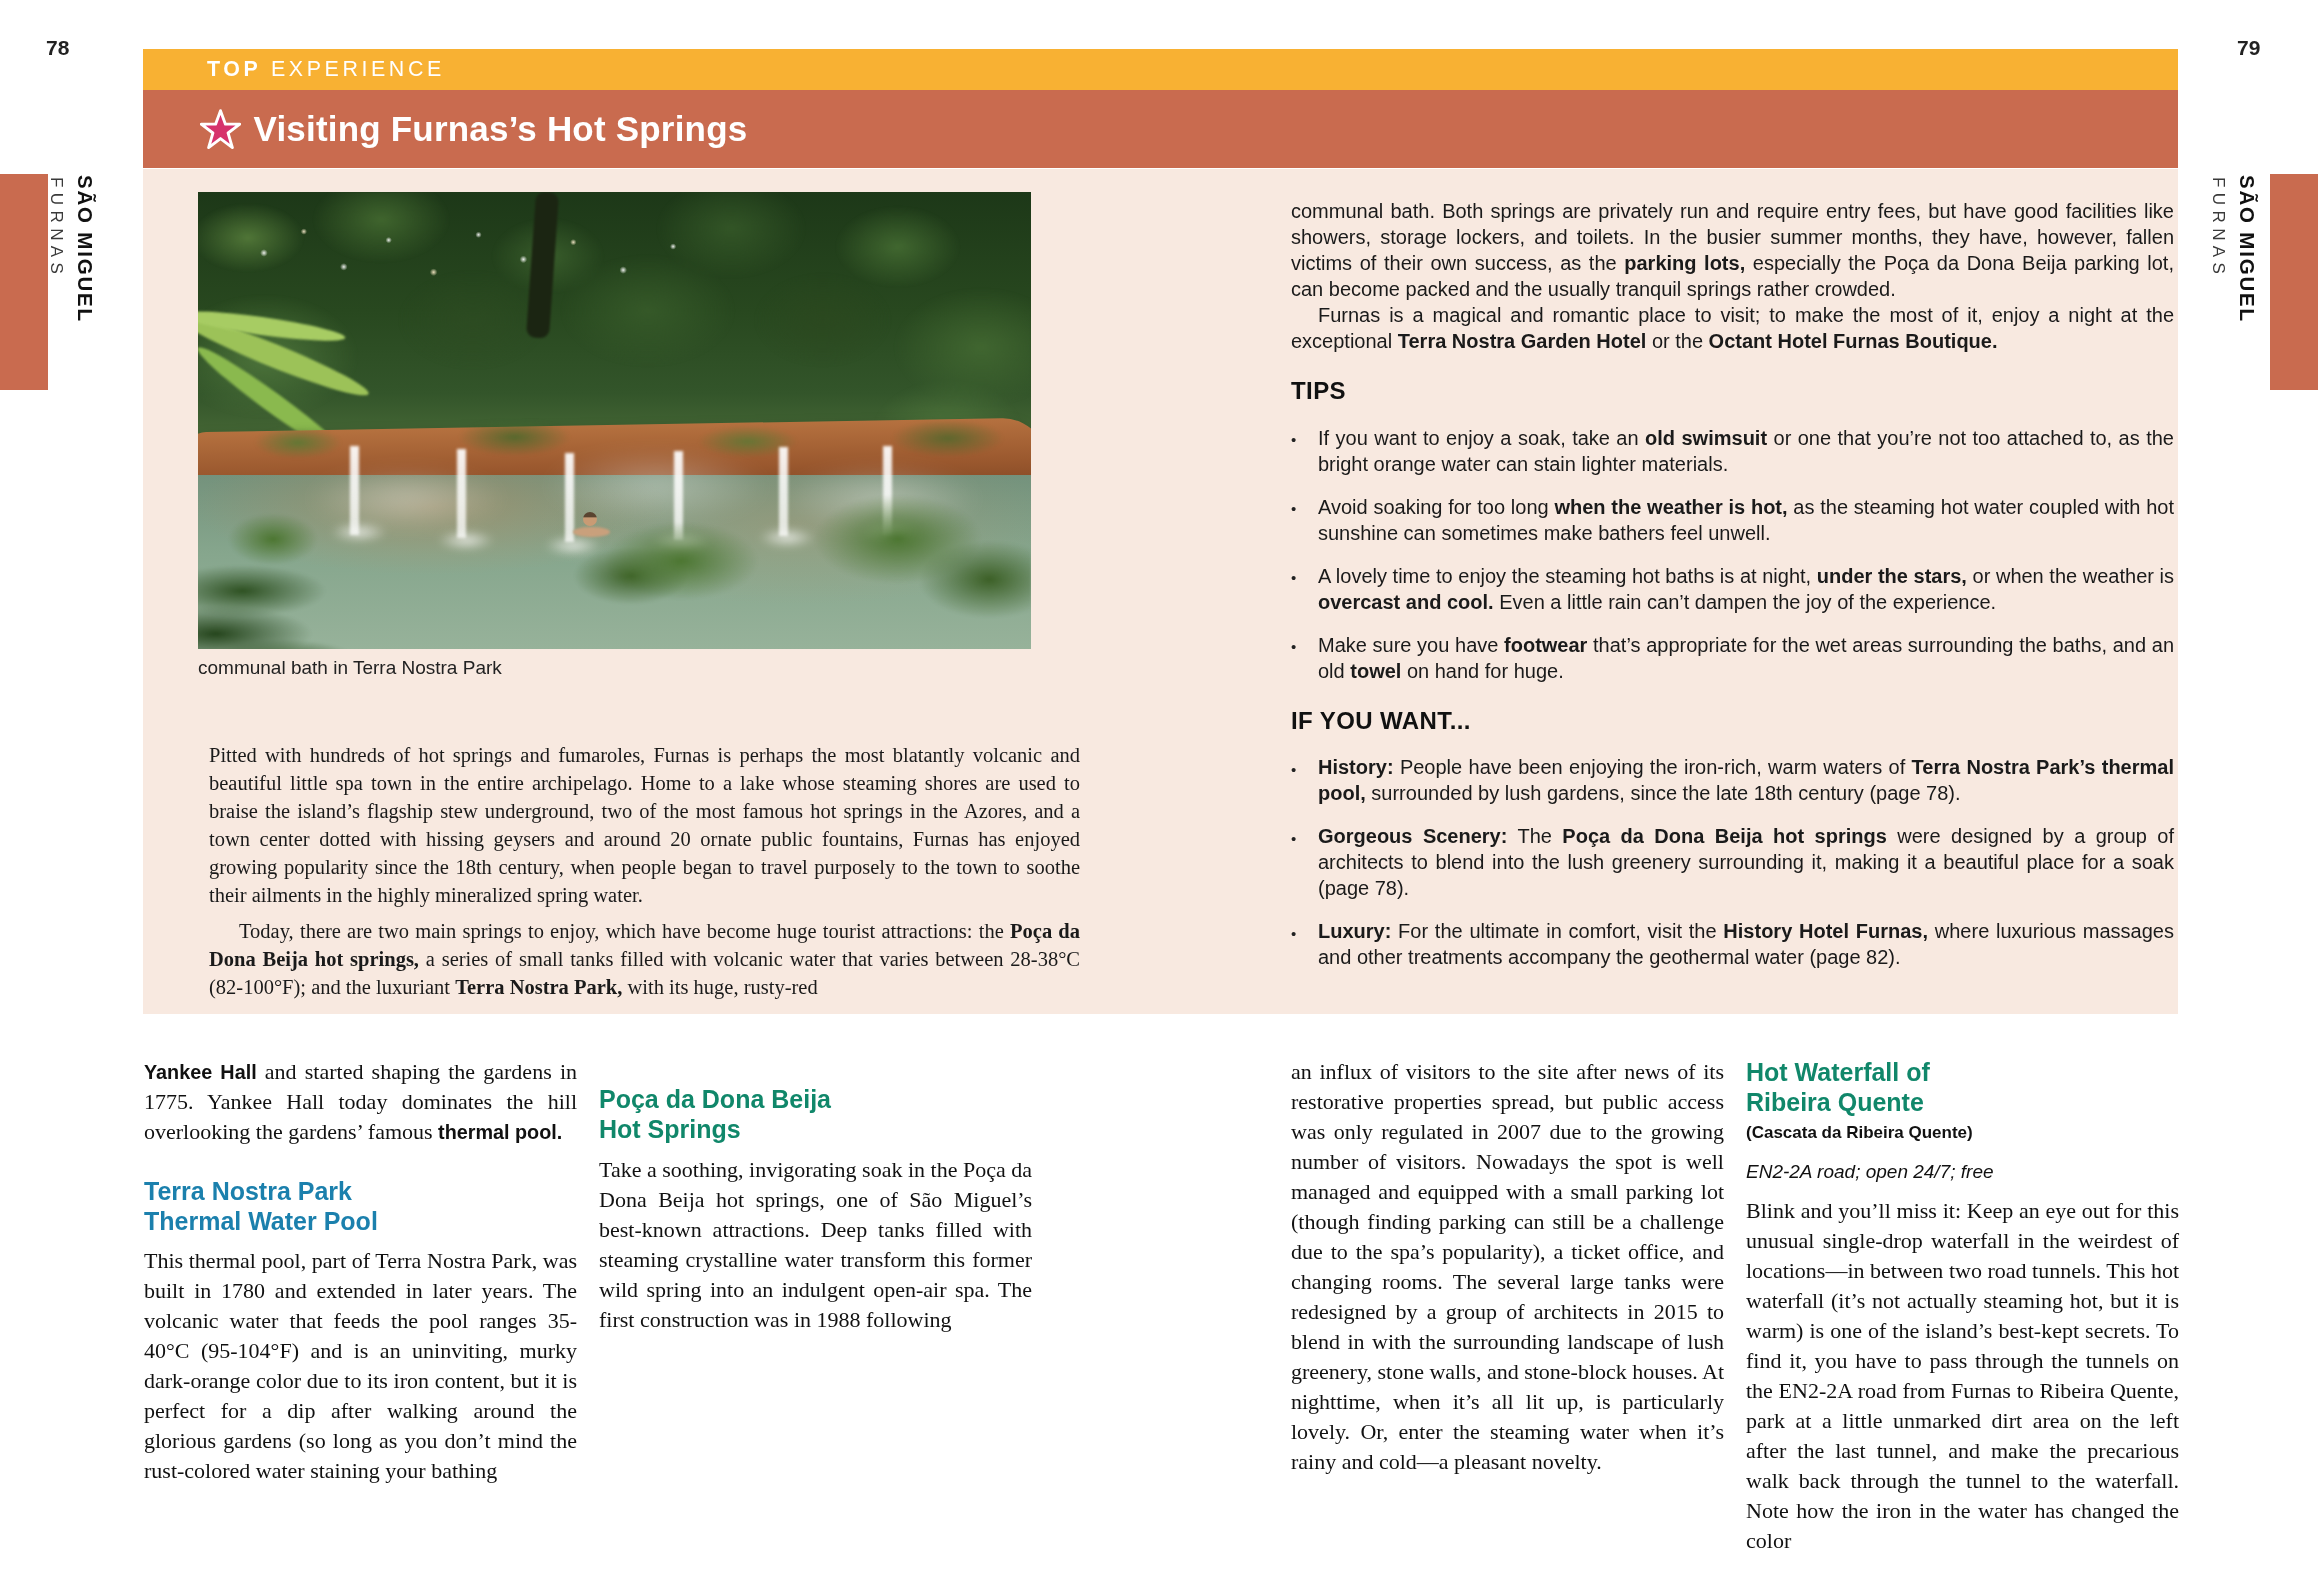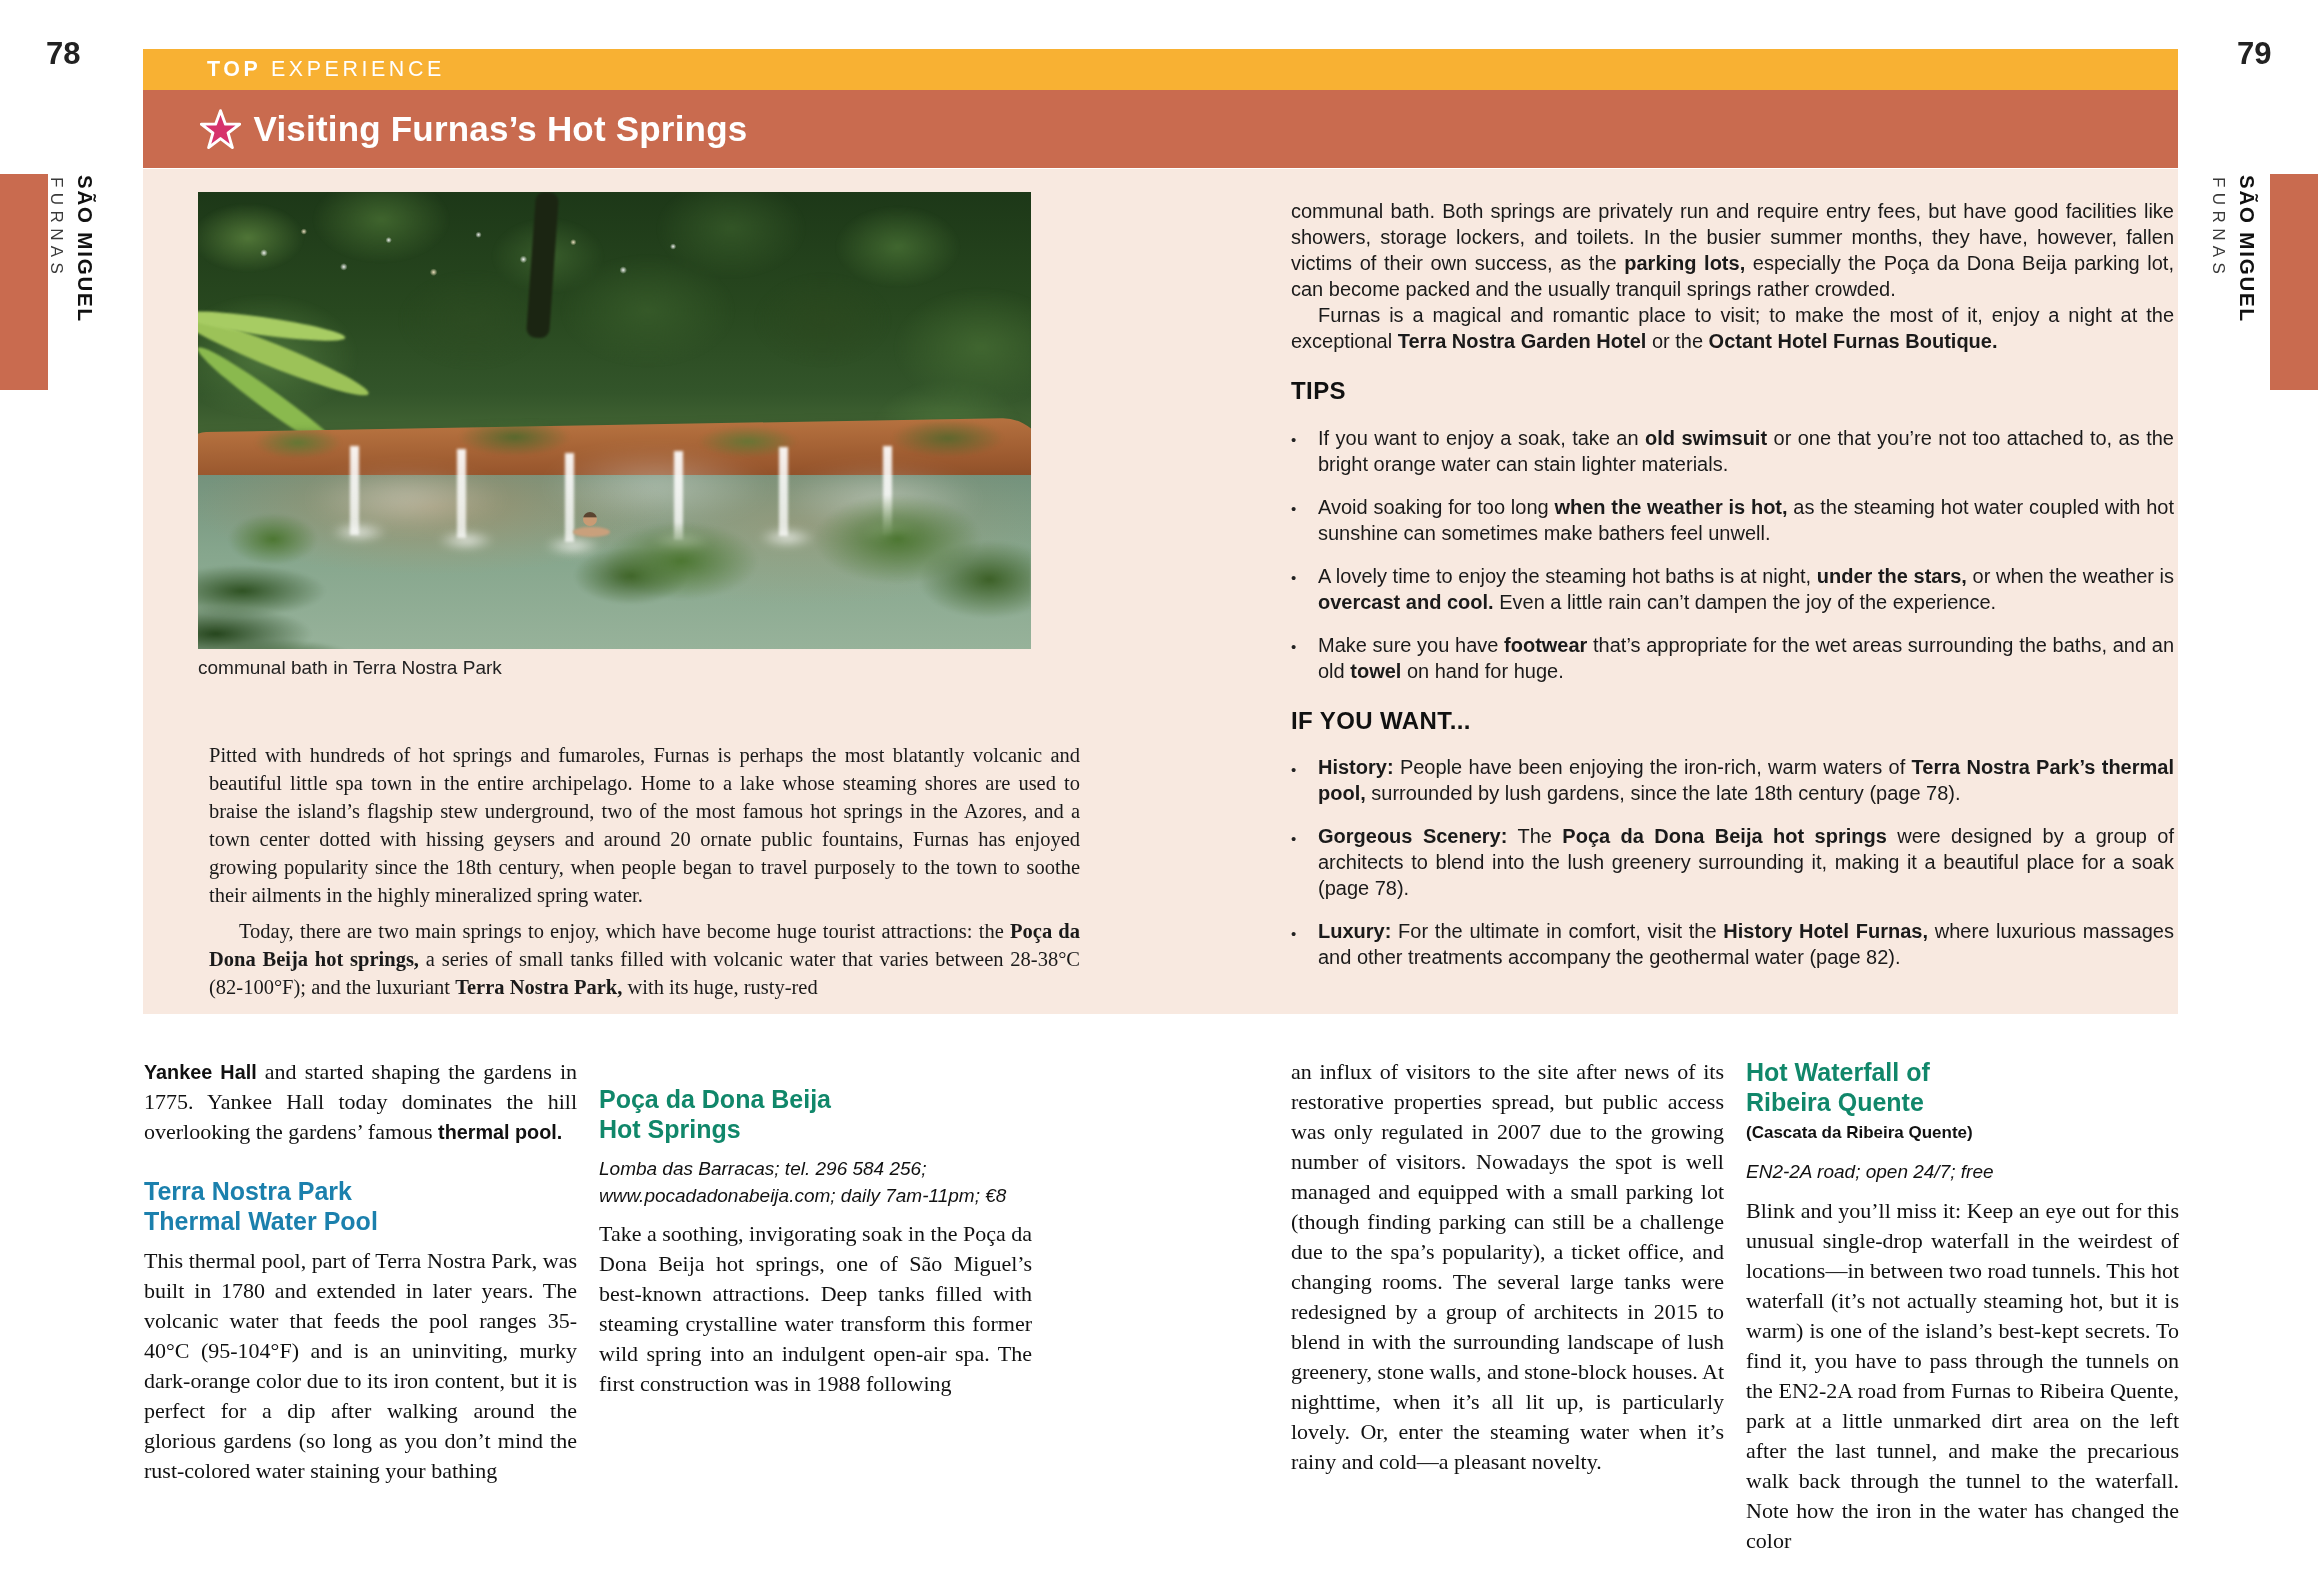--- a/index.html
+++ b/index.html
@@ -4,21 +4,21 @@
 <style>
   html,body{margin:0;padding:0;}
   body{
     width:2319px;height:1581px;position:relative;background:#ffffff;
     font-family:"Liberation Sans",sans-serif;color:#1a1a1a;
     overflow:hidden;
   }
   .abs{position:absolute;}
 
   
-  .pagenum{font-size:31px;font-weight:700;color:#222;}
+  .pagenum{font-size:21px;font-weight:700;color:#222;}
   #pagenum-left{left:46px;top:36px;}
   #pagenum-right{left:2237px;top:36px;}
 
   .side-block{width:48px;height:216px;background:var(--banner-terracotta,#c96b4f);}
   #side-block-left{left:0;top:174px;}
   #side-block-right{left:2270px;top:174px;}
 
   .vtext{writing-mode:vertical-rl;white-space:nowrap;}
   .vregion{font-weight:700;font-size:20.5px;letter-spacing:1.8px;color:#111;}
   .vsection{font-weight:400;font-size:17px;letter-spacing:5.4px;color:#3a3a3a;}
@@ -248,21 +248,20 @@
 <div class="abs col" id="col1">
   <p><span class="rb">Yankee Hall</span><span> and started shaping the gardens in 1775. Yankee Hall today dominates the hill overlooking the gardens’ famous </span><span class="rb">thermal pool.</span></p>
   <div class="h-blue">Terra Nostra Park
 Thermal Water Pool</div>
   <p class="body">This thermal pool, part of Terra Nostra Park, was built in 1780 and extended in later years. The volcanic water that feeds the pool ranges 35-40°C (95-104°F) and is an uninviting, murky dark-orange color due to its iron content, but it is perfect for a dip after walking around the glorious gardens (so long as you don’t mind the rust-colored water staining your bathing</p>
 </div>
 
 <div class="abs col" id="col2">
   <div class="h-green">Poça da Dona Beija
 Hot Springs</div>
-  <div class="info">Lomba das Barracas; tel. 296 584 256; www.pocadadonabeija.com; daily 7am-11pm; €8</div>
   <p class="body">Take a soothing, invigorating soak in the Poça da Dona Beija hot springs, one of São Miguel’s best-known attractions. Deep tanks filled with steaming crystalline water transform this former wild spring into an indulgent open-air spa. The first construction was in 1988 following</p>
 </div>
 
 <div class="abs col" id="col3">
   <p>an influx of visitors to the site after news of its restorative properties spread, but public access was only regulated in 2007 due to the growing number of visitors. Nowadays the spot is well managed and equipped with a small parking lot (though finding parking can still be a challenge due to the spa’s popularity), a ticket office, and changing rooms. The several large tanks were redesigned by a group of architects in 2015 to blend in with the surrounding landscape of lush greenery, stone walls, and stone-block houses. At nighttime, when it’s all lit up, is particularly lovely. Or, enter the steaming water when it’s rainy and cold—a pleasant novelty.</p>
 </div>
 
 <div class="abs col" id="col4">
   <div class="h-green">Hot Waterfall of
 Ribeira Quente</div>

